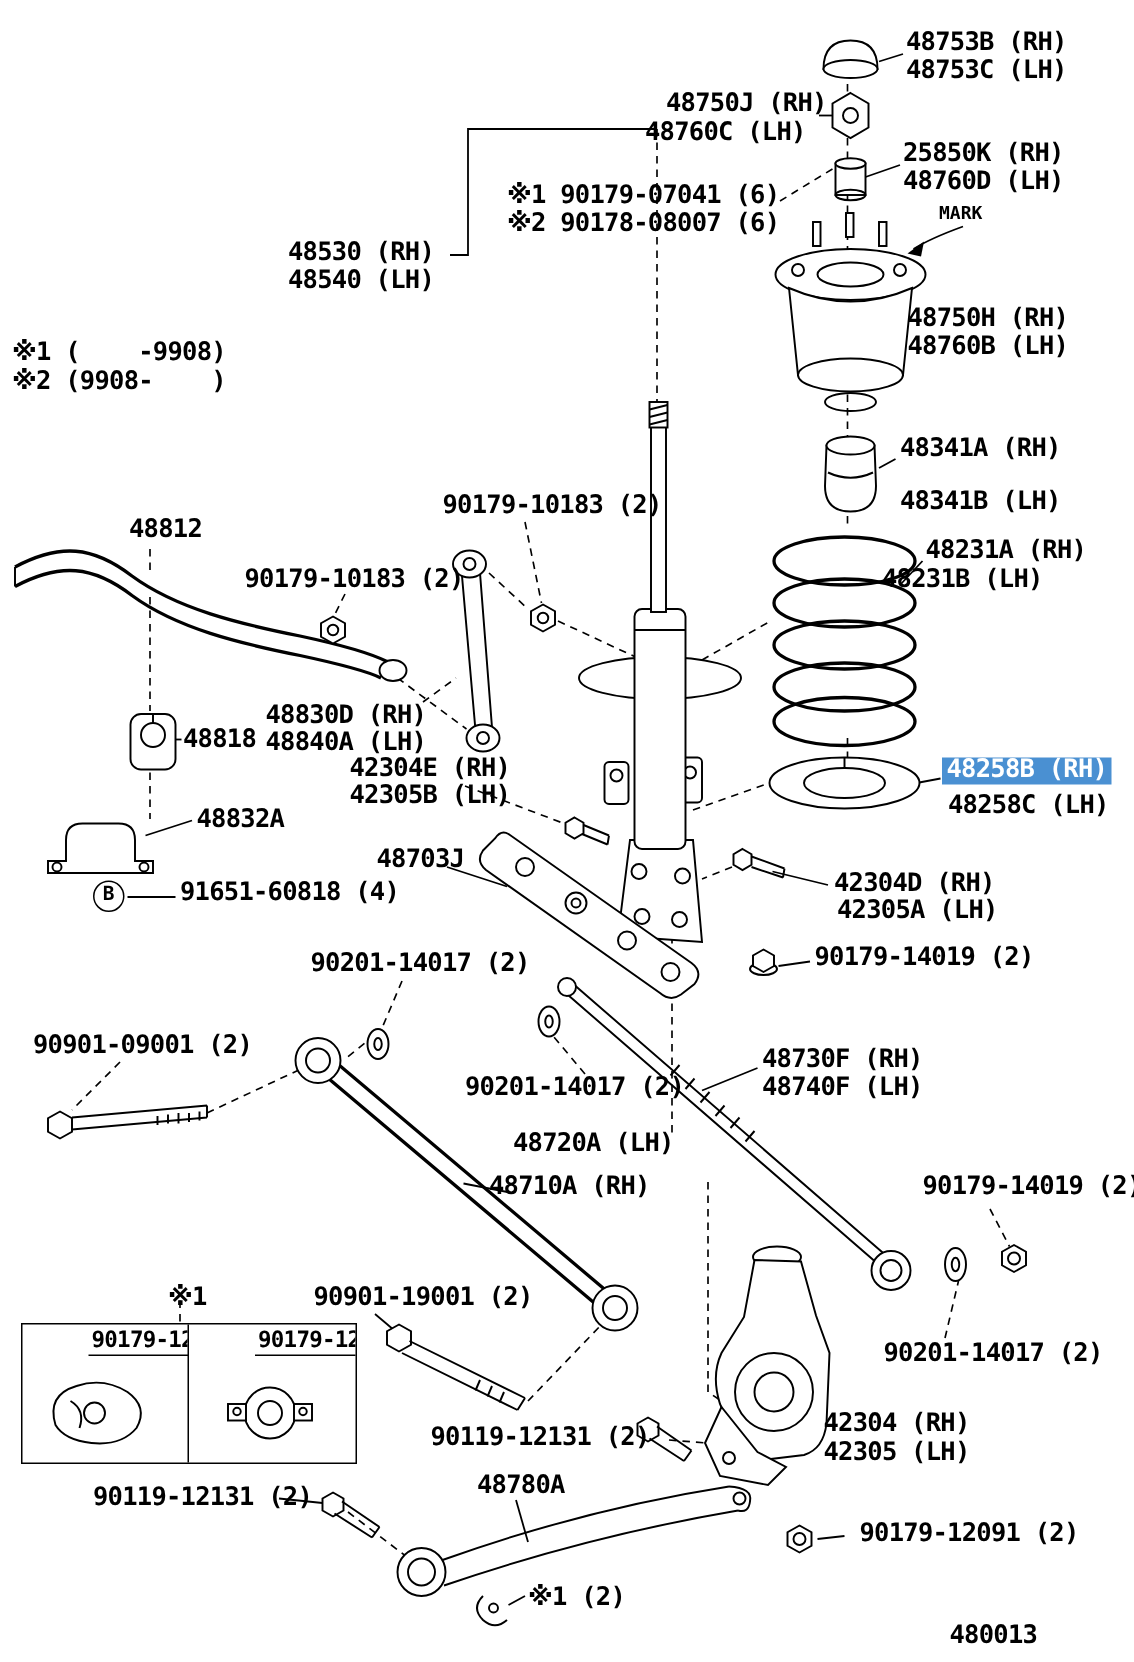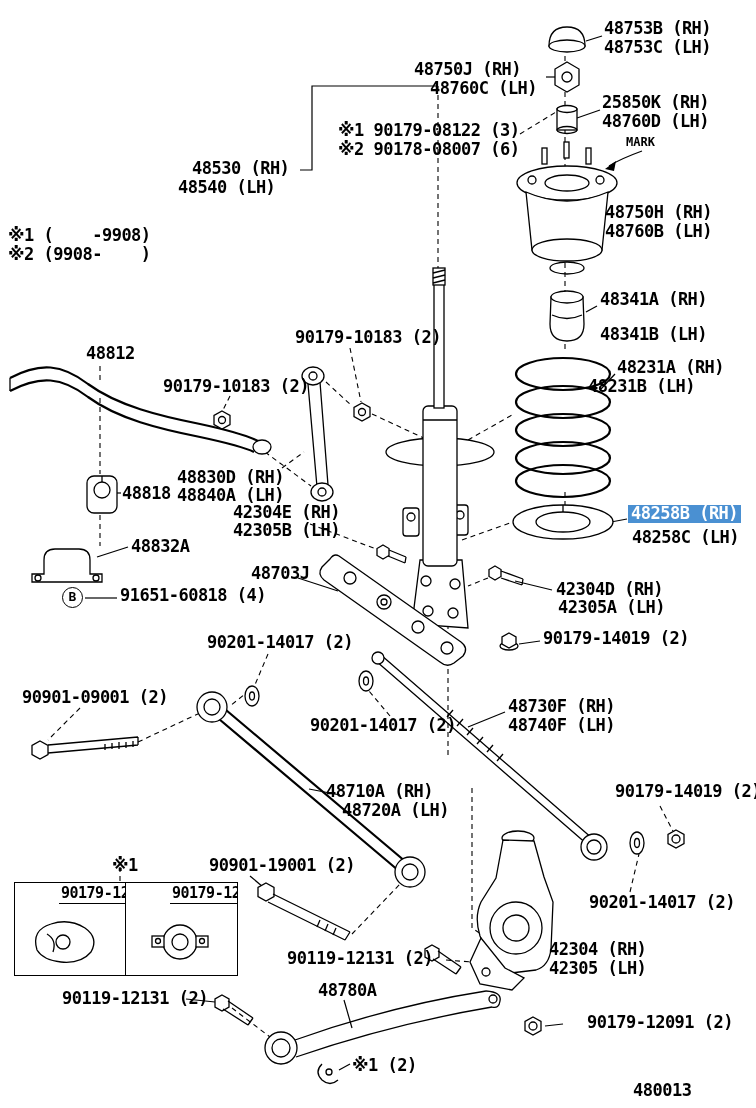--- a/index.html
+++ b/index.html
@@ -309,29 +309,29 @@
     </g>
 
     <g>
       <polygon class="pt" points="533,1017 541,1021.5 541,1030.5 533,1035 525,1030.5 525,1021.5"></polygon>
       <circle class="pn" cx="533" cy="1026" r="4"></circle>
     </g>
   </svg>
 
   <div class="lbl" style="left:604px;top:20px">48753B (RH)</div>
   <div class="lbl" style="left:604px;top:39px">48753C (LH)</div>
-  <div class="lbl" style="left:414px;top:61px">48750J (RH)</div>
+  <div class="lbl" style="left:444px;top:61px">48750J (RH)</div>
   <div class="lbl" style="left:430px;top:80px">48760C (LH)</div>
   <div class="lbl" style="left:602px;top:94px">25850K (RH)</div>
   <div class="lbl" style="left:602px;top:113px">48760D (LH)</div>
-  <div class="lbl" style="left:338px;top:122px">※1 90179-08122 (3)</div>
+  <div class="lbl" style="left:338px;top:122px">※1 90179-07041 (6)</div>
   <div class="lbl" style="left:338px;top:141px">※2 90178-08007 (6)</div>
   <div class="lbl small" style="left:626px;top:136px">MARK</div>
   <div class="lbl" style="left:192px;top:160px">48530 (RH)</div>
-  <div class="lbl" style="left:178px;top:179px">48540 (LH)</div>
+  <div class="lbl" style="left:192px;top:179px">48540 (LH)</div>
   <div class="lbl" style="left:605px;top:204px">48750H (RH)</div>
   <div class="lbl" style="left:605px;top:223px">48760B (LH)</div>
   <div class="lbl" style="left:8px;top:227px">※1 (    -9908)</div>
   <div class="lbl" style="left:8px;top:246px">※2 (9908-    )</div>
   <div class="lbl" style="left:600px;top:291px">48341A (RH)</div>
   <div class="lbl" style="left:600px;top:326px">48341B (LH)</div>
   <div class="lbl" style="left:295px;top:329px">90179-10183 (2)</div>
   <div class="lbl" style="left:86px;top:345px">48812</div>
   <div class="lbl" style="left:163px;top:378px">90179-10183 (2)</div>
   <div class="lbl" style="left:617px;top:359px">48231A (RH)</div>
@@ -348,31 +348,31 @@
   <div class="lbl" style="left:120px;top:587px">91651-60818 (4)</div>
   <div class="lbl" style="left:556px;top:581px">42304D (RH)</div>
   <div class="lbl" style="left:558px;top:599px">42305A (LH)</div>
   <div class="lbl" style="left:207px;top:634px">90201-14017 (2)</div>
   <div class="lbl" style="left:543px;top:630px">90179-14019 (2)</div>
   <div class="lbl" style="left:22px;top:689px">90901-09001 (2)</div>
   <div class="lbl" style="left:508px;top:698px">48730F (RH)</div>
   <div class="lbl" style="left:508px;top:717px">48740F (LH)</div>
   <div class="lbl" style="left:310px;top:717px">90201-14017 (2)</div>
   <div class="lbl" style="left:326px;top:783px">48710A (RH)</div>
-  <div class="lbl" style="left:342px;top:802px">48720A (LH)</div>
+  <div class="lbl" style="left:342px;top:754px">48720A (LH)</div>
   <div class="lbl" style="left:615px;top:783px">90179-14019 (2)</div>
   <div class="lbl" style="left:112px;top:857px">※1</div>
   <div class="lbl" style="left:209px;top:857px">90901-19001 (2)</div>
   <div class="lbl" style="left:589px;top:894px">90201-14017 (2)</div>
   <div class="lbl" style="left:549px;top:941px">42304 (RH)</div>
   <div class="lbl" style="left:549px;top:960px">42305 (LH)</div>
   <div class="lbl" style="left:287px;top:950px">90119-12131 (2)</div>
   <div class="lbl" style="left:62px;top:990px">90119-12131 (2)</div>
   <div class="lbl" style="left:318px;top:982px">48780A</div>
-  <div class="lbl" style="left:587px;top:1014px">90179-12091 (2)</div>
+  <div class="lbl" style="left:573px;top:1014px">90179-12091 (2)</div>
   <div class="lbl" style="left:352px;top:1057px">※1 (2)</div>
   <div class="lbl" style="left:633px;top:1082px">480013</div>
 
   <div class="bubble" style="left:62px;top:587px">B</div>
 
   <div class="tbl">
     <div class="c c1 head">90179-12068</div>
     <div class="c c2 head">90179-12091</div>
     <div class="c c3">
       <svg width="108" height="70" viewBox="0 0 108 70">

